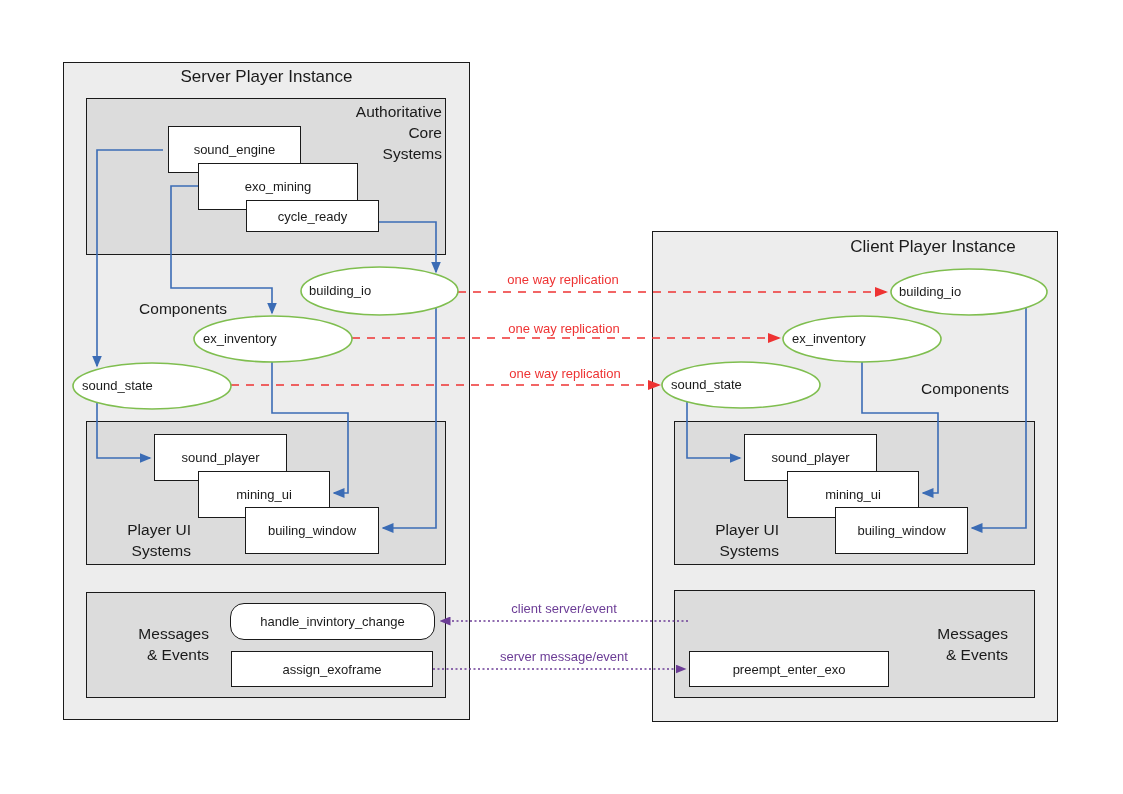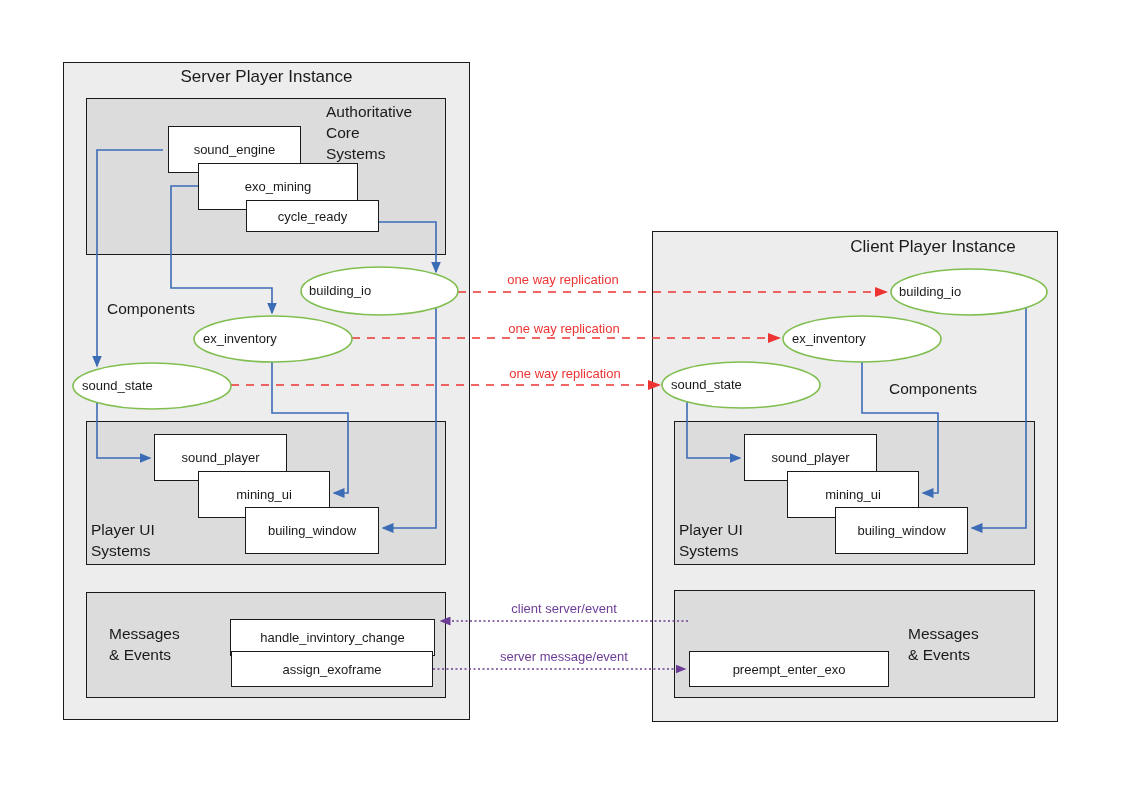--- a/index.html
+++ b/index.html
@@ -10,21 +10,21 @@
     overflow:hidden;
   }
   .outer{position:absolute;background:var(--outerFill,#ededed);border:1.6px solid var(--ink,#1a1a1a);}
   .inner{position:absolute;background:var(--innerFill,#dcdcdc);border:1.4px solid var(--ink,#1a1a1a);}
   .node{
     position:absolute;background:var(--nodeFill,#fff);border:1.4px solid var(--ink,#1a1a1a);
     display:flex;align-items:center;justify-content:center;
     font-size:13px;z-index:3;white-space:nowrap;
   }
   .title{position:absolute;text-align:center;font-size:17px;z-index:3;}
-  .sec{position:absolute;text-align:left;font-size:15.5px;line-height:21px;z-index:3;}
+  .sec{position:absolute;text-align:right;font-size:15.5px;line-height:21px;z-index:3;}
   .sec span{display:block;}
   .clabel{position:absolute;text-align:left;font-size:13px;z-index:3;white-space:nowrap;}
   .elabel{position:absolute;text-align:center;font-size:13px;z-index:3;white-space:nowrap;}
   .elabel.red{color:var(--red,#ee3333);}
   .elabel.purple{color:var(--purple,#6c3d96);}
   svg.overlay{position:absolute;left:0;top:0;z-index:2;}
   svg .blue{stroke:var(--blue,#3b6cb5);fill:none;stroke-width:1.6;}
   svg .redl{stroke:var(--red,#ee3333);fill:none;stroke-width:1.6;stroke-dasharray:8 7;}
   svg .purl{stroke:var(--purple,#6c3d96);fill:none;stroke-width:1.4;stroke-dasharray:2 2.5;}
   svg .comp{fill:#ffffff;stroke:var(--green,#7fbe4f);stroke-width:1.6;}
@@ -113,21 +113,21 @@
   </div>
 
   <div class="node" style="left:168px;top:126px;width:133px;height:47px;">sound_engine</div>
   <div class="node" style="left:198px;top:163px;width:160px;height:47px;">exo_mining</div>
   <div class="node" style="left:246px;top:200px;width:133px;height:32px;">cycle_ready</div>
 
   <div class="node" style="left:154px;top:434px;width:133px;height:47px;">sound_player</div>
   <div class="node" style="left:198px;top:471px;width:132px;height:47px;">mining_ui</div>
   <div class="node" style="left:245px;top:507px;width:134px;height:47px;">builing_window</div>
 
-  <div class="node" style="left:230px;top:619px;width:205px;height:37px;">handle_invintory_change</div>
+  <div class="node" style="left:230px;top:603px;width:205px;height:37px;border-radius:14px;">handle_invintory_change</div>
   <div class="node" style="left:231px;top:651px;width:202px;height:36px;">assign_exoframe</div>
 
   <div class="node" style="left:744px;top:434px;width:133px;height:47px;">sound_player</div>
   <div class="node" style="left:787px;top:471px;width:132px;height:47px;">mining_ui</div>
   <div class="node" style="left:835px;top:507px;width:133px;height:47px;">builing_window</div>
 
   <div class="node" style="left:689px;top:651px;width:200px;height:36px;">preempt_enter_exo</div>
 
   <div class="clabel" style="left:309px;top:283px;width:141px;">building_io</div>
   <div class="clabel" style="left:203px;top:331px;width:140px;">ex_inventory</div>

